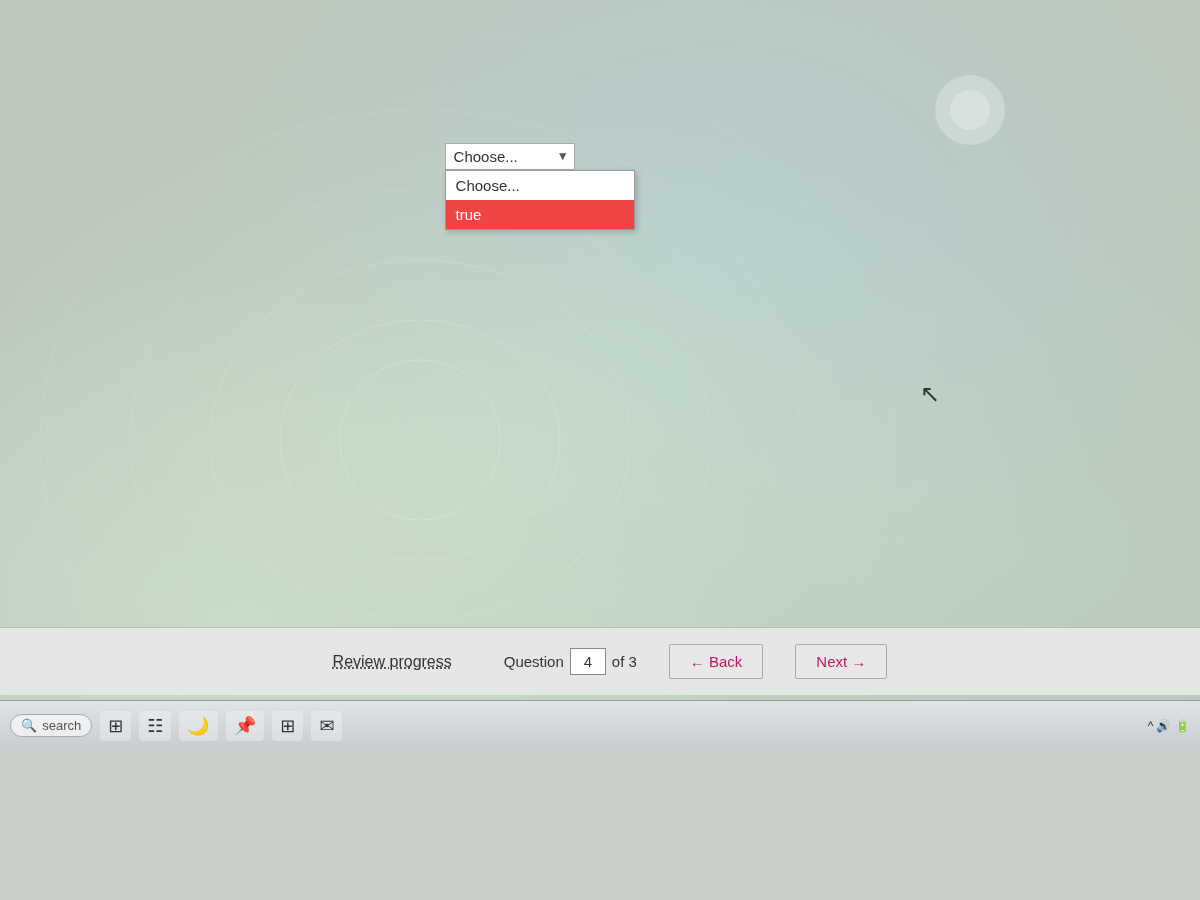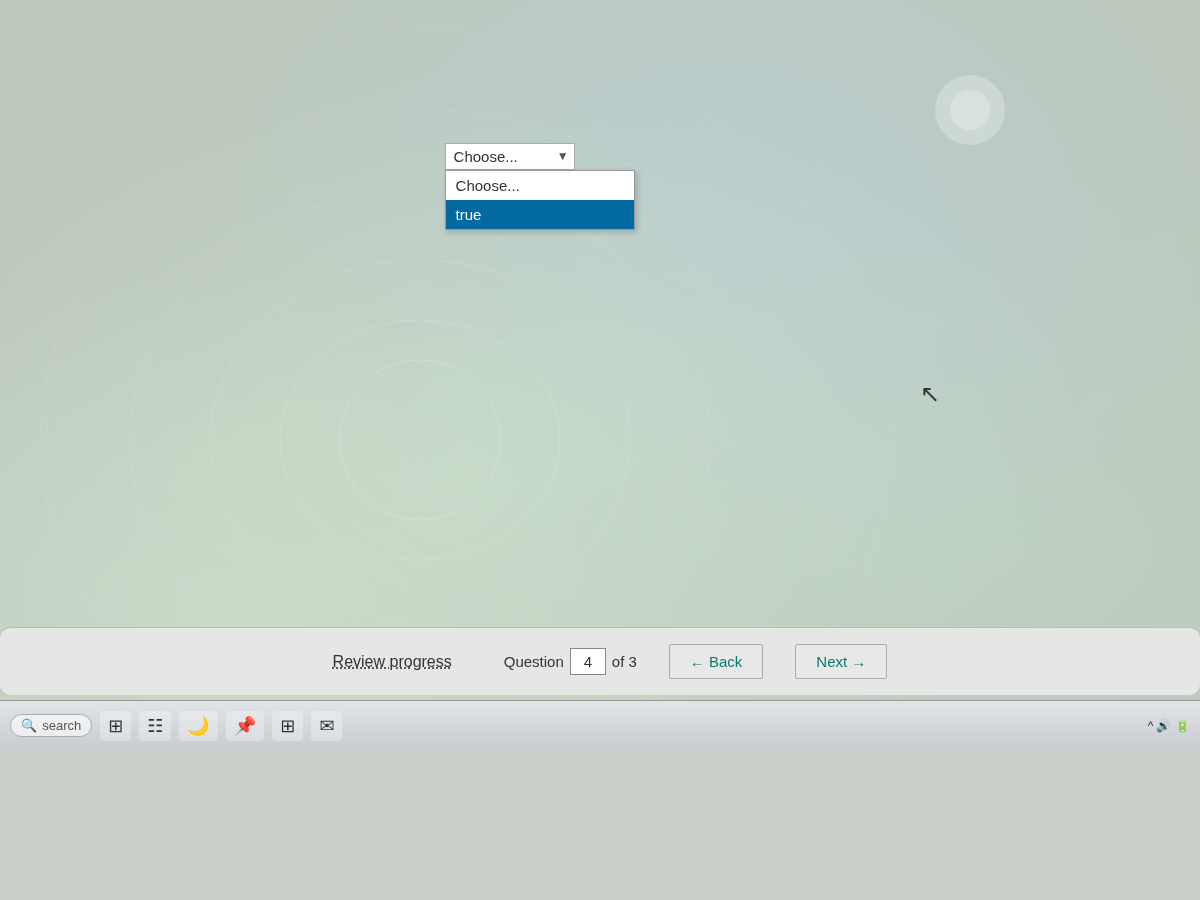--- a/index.html
+++ b/index.html
@@ -129,38 +129,37 @@
     }
 
     .dropdown-item {
       padding: 6px 10px;
       font-size: 15px;
       color: #333;
       cursor: pointer;
     }
 
     .dropdown-item.selected-item {
-      background: #0369a1;
+      background: #ef4444;
       color: white;
     }
 
     
     .bottom-toolbar {
       position: absolute;
       bottom: 55px;
       left: 0;
       right: 0;
       height: 68px;
       background: rgba(230,232,230,0.95);
       border-top: 1px solid #bbb;
       display: flex;
       align-items: center;
       justify-content: center;
       gap: 32px;
-      border-radius: 11px;
     }
 
     .review-btn {
       background: transparent;
       border: none;
       font-size: 16px;
       color: #333;
       cursor: pointer;
       padding: 10px 20px;
       text-decoration: underline;
@@ -183,21 +182,21 @@
       font-size: 15px;
       min-width: 36px;
       text-align: center;
     }
 
     .nav-btn {
       background: #e8e8e8;
       border: 1px solid #aaa;
       padding: 8px 20px;
       font-size: 15px;
-      color: #0f766e;
+      color: #be185d;
       cursor: pointer;
       border-radius: 2px;
     }
 
     .nav-btn-next {
       background: #e8e8e8;
     }
 
     
     .taskbar {

